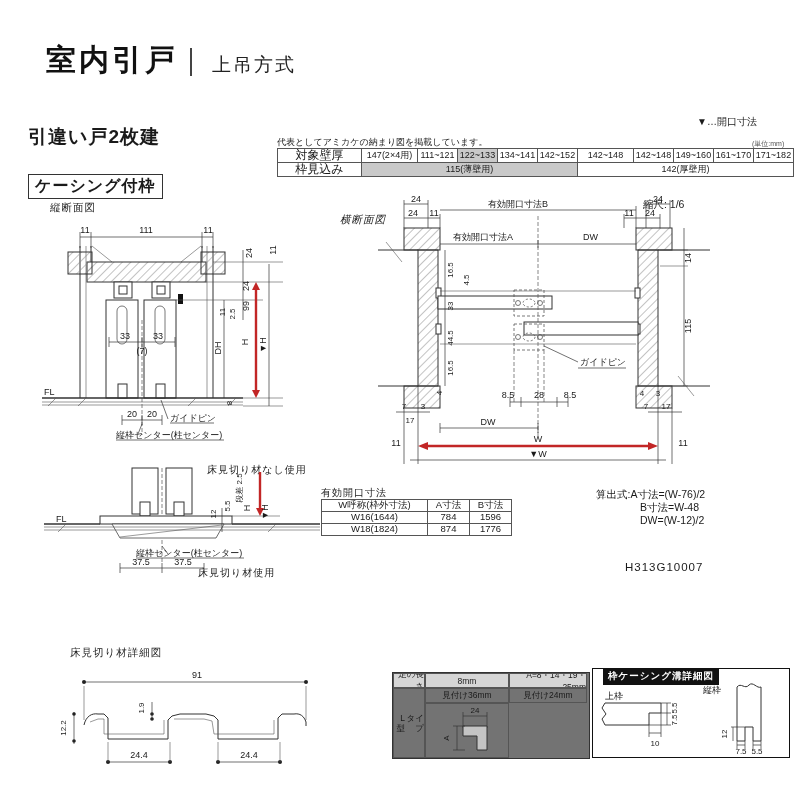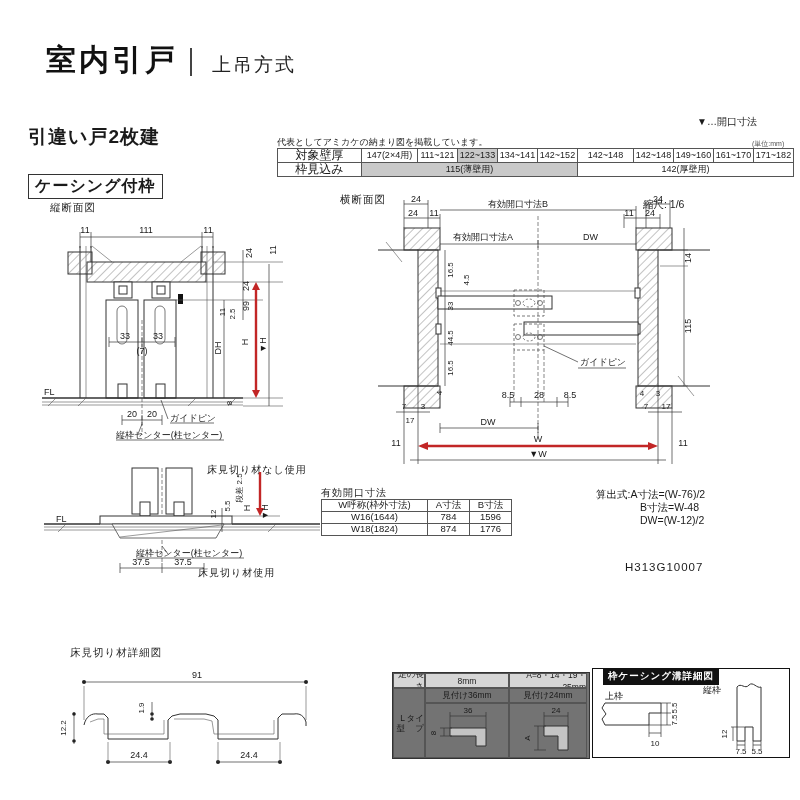--- a/index.html
+++ b/index.html
@@ -95,21 +95,21 @@
     </tr>
     <tr>
       <td class="lbl">枠見込み</td>
       <td colspan="5" class="shade">115(薄壁用)</td>
       <td colspan="5">142(厚壁用)</td>
     </tr>
   </tbody>
     </table>
 
   <div class="abs seclab" style="left:35px;top:201px;">縦断面図</div>
-  <div class="abs seclab" style="left:325px;top:193px;">横断面図</div>
+  <div class="abs seclab" style="left:325px;top:213px;font-style:italic;">横断面図</div>
   <div class="abs scale">縮尺: 1/6</div>
   <div class="abs cap" style="left:207px;top:463px;">床見切り材なし使用</div>
   <div class="abs cap" style="left:198px;top:566px;">床見切り材使用</div>
 
   <svg class="abs" style="left:28px;top:220px;" width="290" height="252" viewBox="0 0 290 252">
     <defs>
       <pattern id="h1" width="6" height="6" patternUnits="userSpaceOnUse" patternTransform="rotate(45)">
         <line x1="0" y1="0" x2="0" y2="6" stroke="#888" stroke-width="1"></line>
       </pattern>
     </defs>
@@ -457,35 +457,20 @@
   <div class="abs legtbl">
     <div class="hd">足の長さ</div>
     <div class="hd">8mm</div>
     <div class="hd">A=8・14・19・25mm</div>
     <div class="typ">
       <span>L 型</span>
       <span>タイプ</span>
     </div>
     <div>見付け36mm</div>
     <div>見付け24mm</div>
-    <div>
-      <svg width="82" height="53" viewBox="0 0 82 53">
-        <g>
-          <line class="dl" x1="24" y1="12" x2="60" y2="12"></line>
-          <line class="dl" x1="24" y1="8" x2="24" y2="24"></line>
-            <line class="dl" x1="60" y1="8" x2="60" y2="24"></line>
-          <path d="M24,24 H60 V42 H50 V32 H24 Z" fill="#c4c4c4" stroke="#333" stroke-width="1"></path>
-          <line class="dl" x1="18" y1="24" x2="18" y2="32"></line>
-          <line class="dl" x1="14" y1="24" x2="26" y2="24"></line>
-            <line class="dl" x1="14" y1="32" x2="26" y2="32"></line>
-        </g>
-        <text class="dims" x="42" y="9" text-anchor="middle">36</text>
-        <text class="dims" transform="rotate(-90 10 29)" x="10" y="29" text-anchor="middle">8</text>
-      </svg>
-    </div>
     <div>
       <svg width="76" height="53" viewBox="0 0 76 53">
         <g>
           <line class="dl" x1="34" y1="12" x2="58" y2="12"></line>
           <line class="dl" x1="34" y1="8" x2="34" y2="24"></line>
             <line class="dl" x1="58" y1="8" x2="58" y2="24"></line>
           <path d="M34,22 H58 V46 H48 V32 H34 Z" fill="#c4c4c4" stroke="#333" stroke-width="1"></path>
           <line class="dl" x1="28" y1="22" x2="28" y2="46"></line>
           <line class="dl" x1="24" y1="22" x2="36" y2="22"></line>
             <line class="dl" x1="24" y1="46" x2="36" y2="46"></line>

